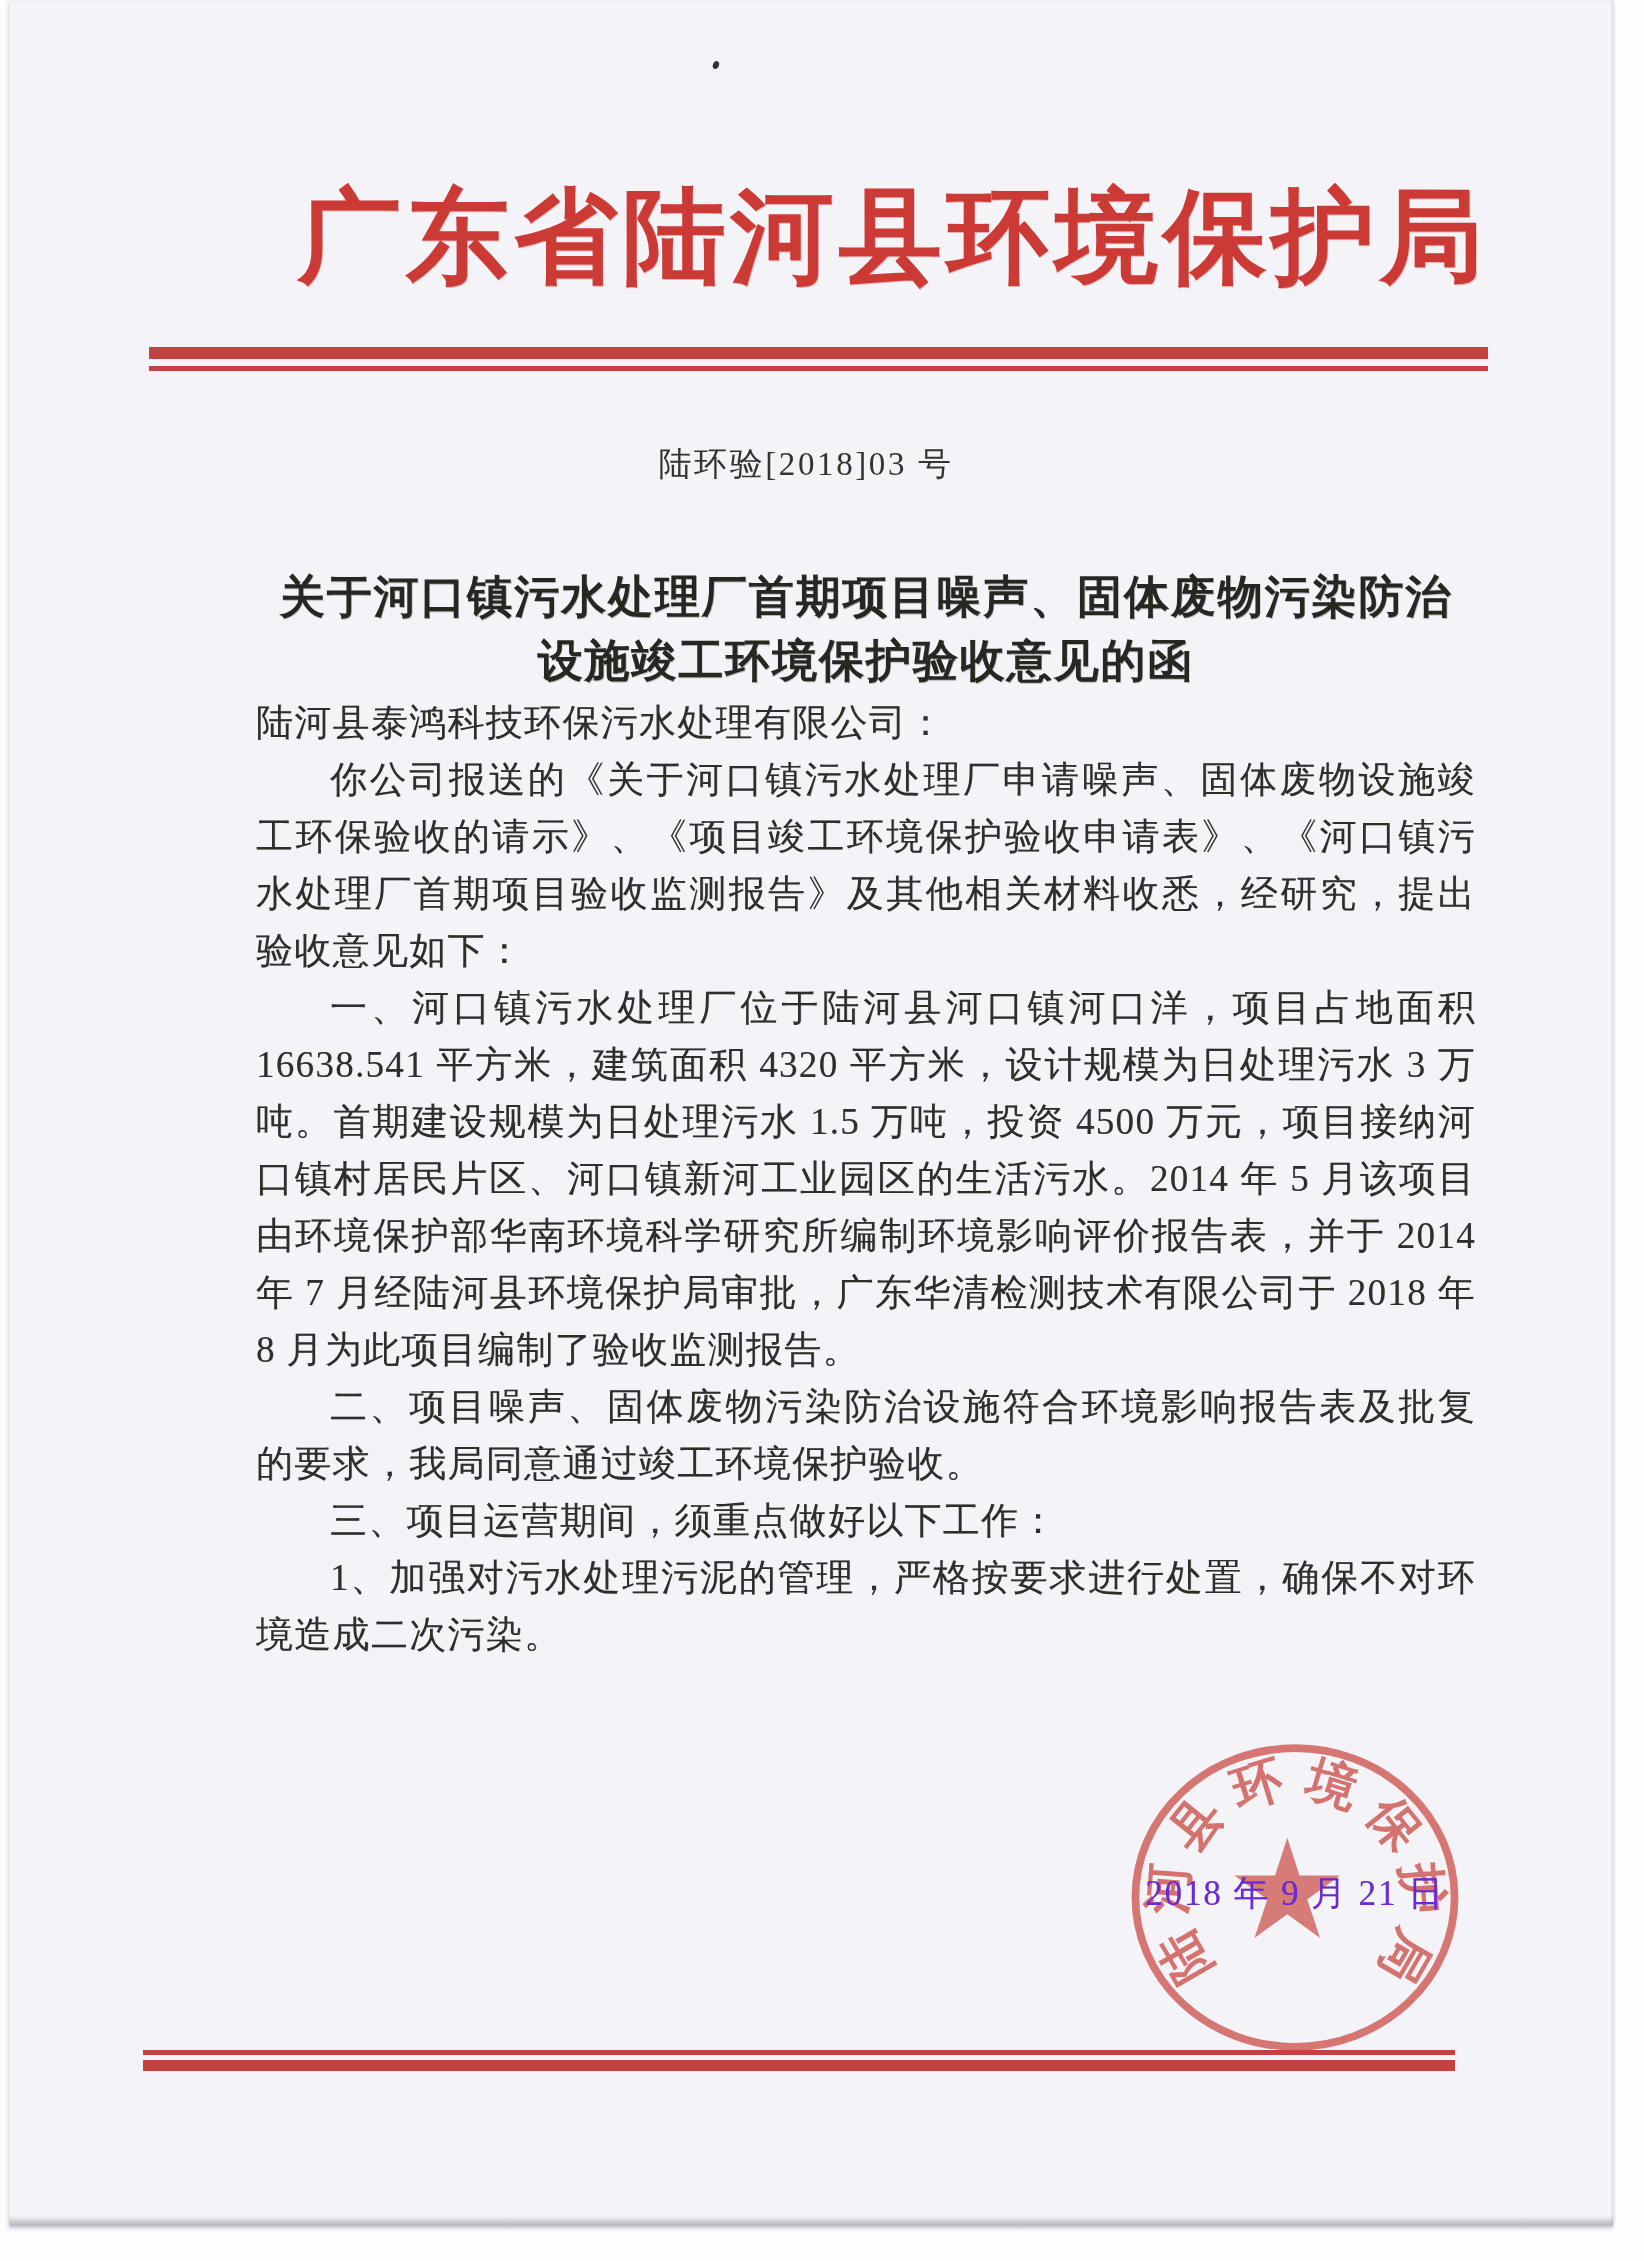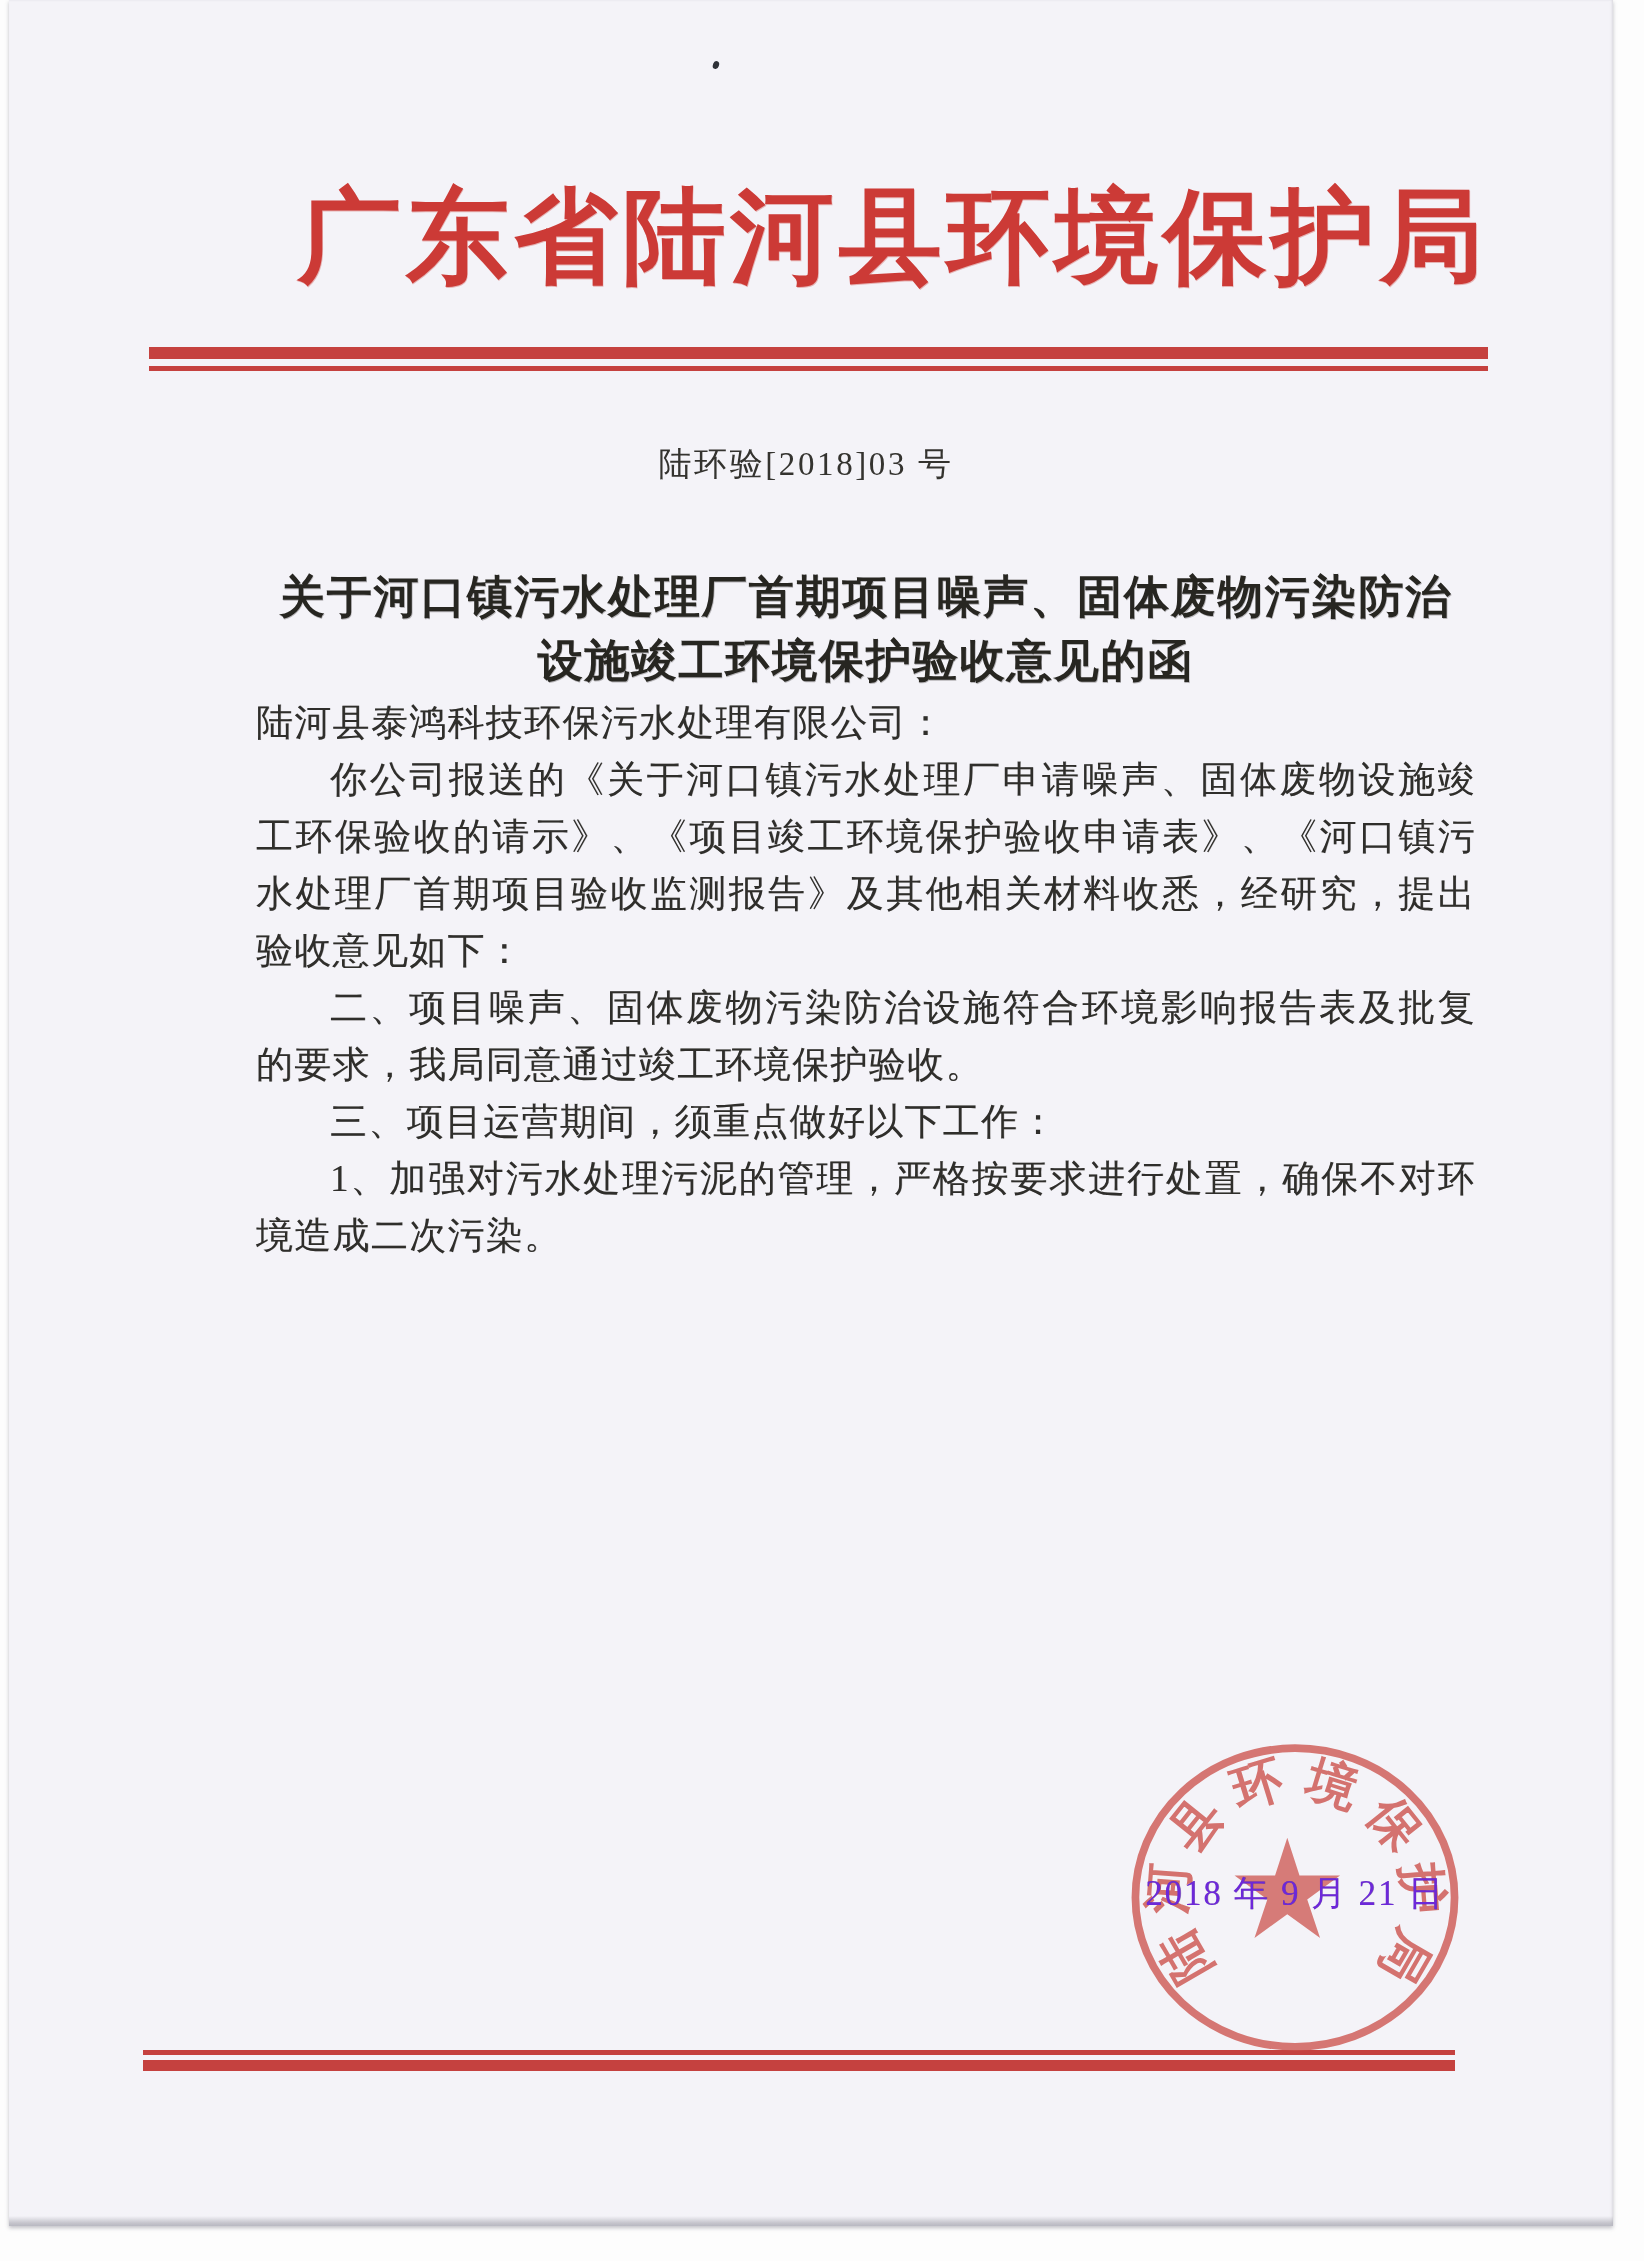--- a/index.html
+++ b/index.html
@@ -96,20 +96,21 @@
 
   <div class="title">
     <div>关于河口镇污水处理厂首期项目噪声、固体废物污染防治</div>
     <div>设施竣工环境保护验收意见的函</div>
   </div>
 
   <div class="body-text">
     <p class="recipient">陆河县泰鸿科技环保污水处理有限公司：</p>
     <div>
         <p class="indent">你公司报送的《关于河口镇污水处理厂申请噪声、固体废物设施竣工环保验收的请示》、《项目竣工环境保护验收申请表》、《河口镇污水处理厂首期项目验收监测报告》及其他相关材料收悉，经研究，提出验收意见如下：</p>
+        <p class="indent">一、河口镇污水处理厂位于陆河县河口镇河口洋，项目占地面积 16638.541 平方米，建筑面积 4320 平方米，设计规模为日处理污水 3 万吨。首期建设规模为日处理污水 1.5 万吨，投资 4500 万元，项目接纳河口镇村居民片区、河口镇新河工业园区的生活污水。2014 年 5 月该项目由环境保护部华南环境科学研究所编制环境影响评价报告表，并于 2014 年 7 月经陆河县环境保护局审批，广东华清检测技术有限公司于 2018 年 8 月为此项目编制了验收监测报告。</p>
         <p class="indent">二、项目噪声、固体废物污染防治设施符合环境影响报告表及批复的要求，我局同意通过竣工环境保护验收。</p>
         <p class="indent">三、项目运营期间，须重点做好以下工作：</p>
         <p class="indent">1、加强对污水处理污泥的管理，严格按要求进行处置，确保不对环境造成二次污染。</p>
       </div>
   </div>
 
   <svg class="seal" viewBox="0 0 516 480">
     <ellipse cx="258" cy="240" rx="248" ry="232" fill="none" stroke="#cd544e" stroke-opacity="0.85" stroke-width="12"></ellipse>
     <polygon points="246,147 265,206 328,206 277,243 297,303 246,266 195,303 215,243 164,206 227,206" fill="#cd544e" fill-opacity="0.82"></polygon>
     <g id="seal-arc-text">

